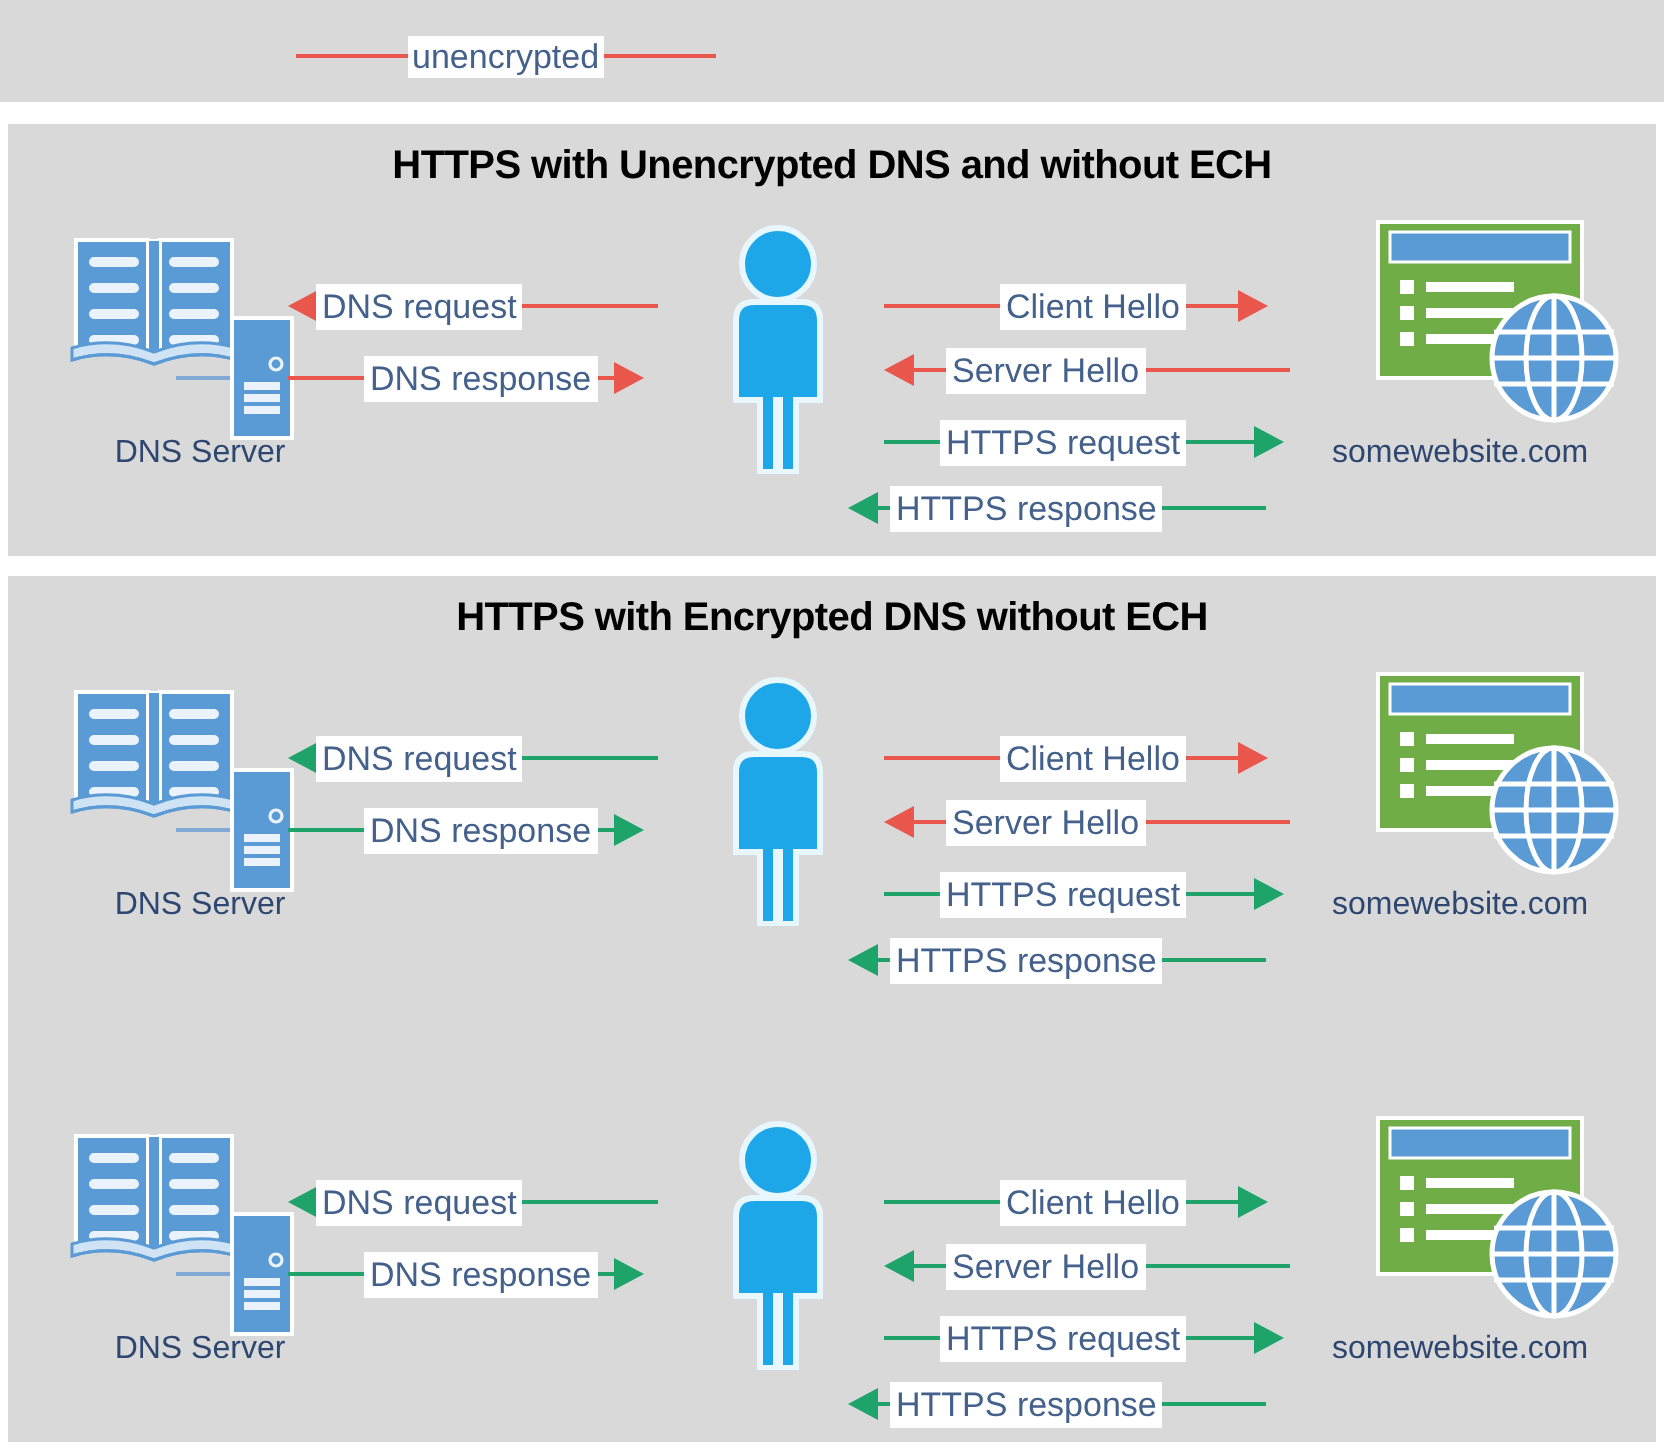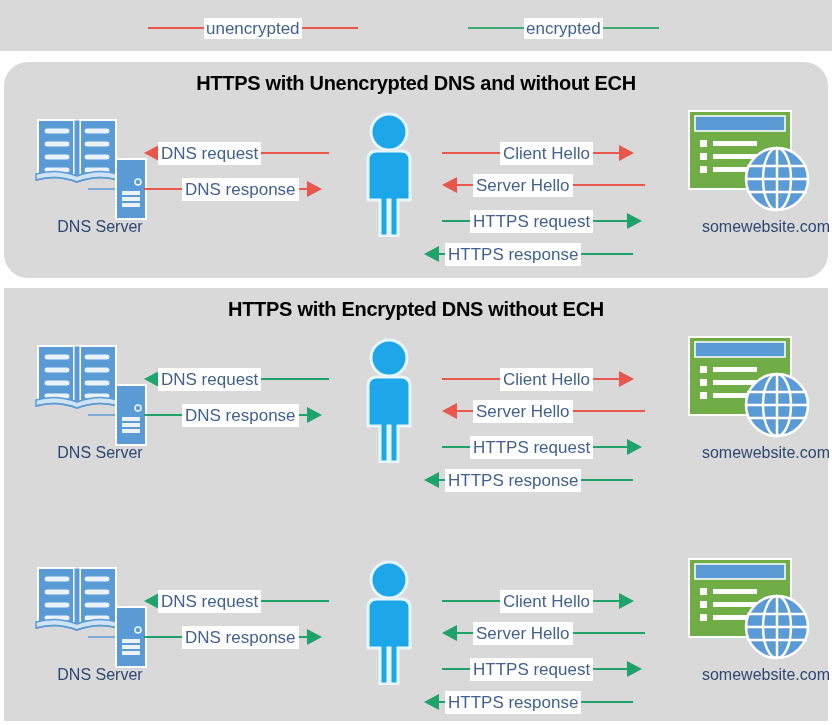--- a/index.html
+++ b/index.html
@@ -52,21 +52,21 @@
     white-space: nowrap;
   }
 
   
   .panel {
     position: absolute;
     left: 4px;
     width: 824px;
     background: #d9d9d9;
   }
-  #panel-0 { top: 62px;  height: 216px; border-radius: 24px; }
+  #panel-0 { top: 62px;  height: 216px; }
   #panel-1 { top: 288px; height: 248px; }
   #panel-2 { top: 510px; height: 211px; }
 
   .panel-title {
     position: absolute;
     left: 0;
     top: 10px;
     width: 824px;
     text-align: center;
     font-size: 20px;
@@ -145,21 +145,21 @@
     left: 72px;
     top: 36px;
     width: 66px;
     height: 66px;
   }
   .site-caption {
     position: absolute;
     left: -6px;
     top: 108px;
     width: 164px;
-    text-align: right;
+    text-align: left;
     font-size: 16px;
     color: #2e4770;
     white-space: nowrap;
   }
 
   
   .flow {
     position: absolute;
     height: 24px;
     display: flex;
@@ -201,25 +201,20 @@
 </head>
 <body>
 
 <div class="page">
 
   <div class="legend">
     <div class="legend-item" id="legend-item-0" style="left:148px;text-align:right;">
       <span class="legend-line red"></span>
       <span class="legend-label">unencrypted</span>
       <span class="legend-line red"></span>
-    </div>
-    <div class="legend-item" id="legend-item-1" style="left:468px;">
-      <span class="legend-line green"></span>
-      <span class="legend-label">encrypted</span>
-      <span class="legend-line green"></span>
     </div>
   </div>
 
   <div class="panel" id="panel-0">
       <div class="panel-title">HTTPS with Unencrypted DNS and without ECH</div>
       <div class="dns-group">
         <div class="book"><svg viewBox="0 0 86 72" width="86" height="72">
             <path d="M4 6 h36 v56 h-36 z" fill="#5b9bd5" stroke="#ffffff" stroke-width="2"></path>
             <path d="M46 6 h36 v56 h-36 z" fill="#5b9bd5" stroke="#ffffff" stroke-width="2"></path>
             <rect x="40" y="6" width="6" height="56" fill="#5b9bd5" stroke="#ffffff" stroke-width="1"></rect>

